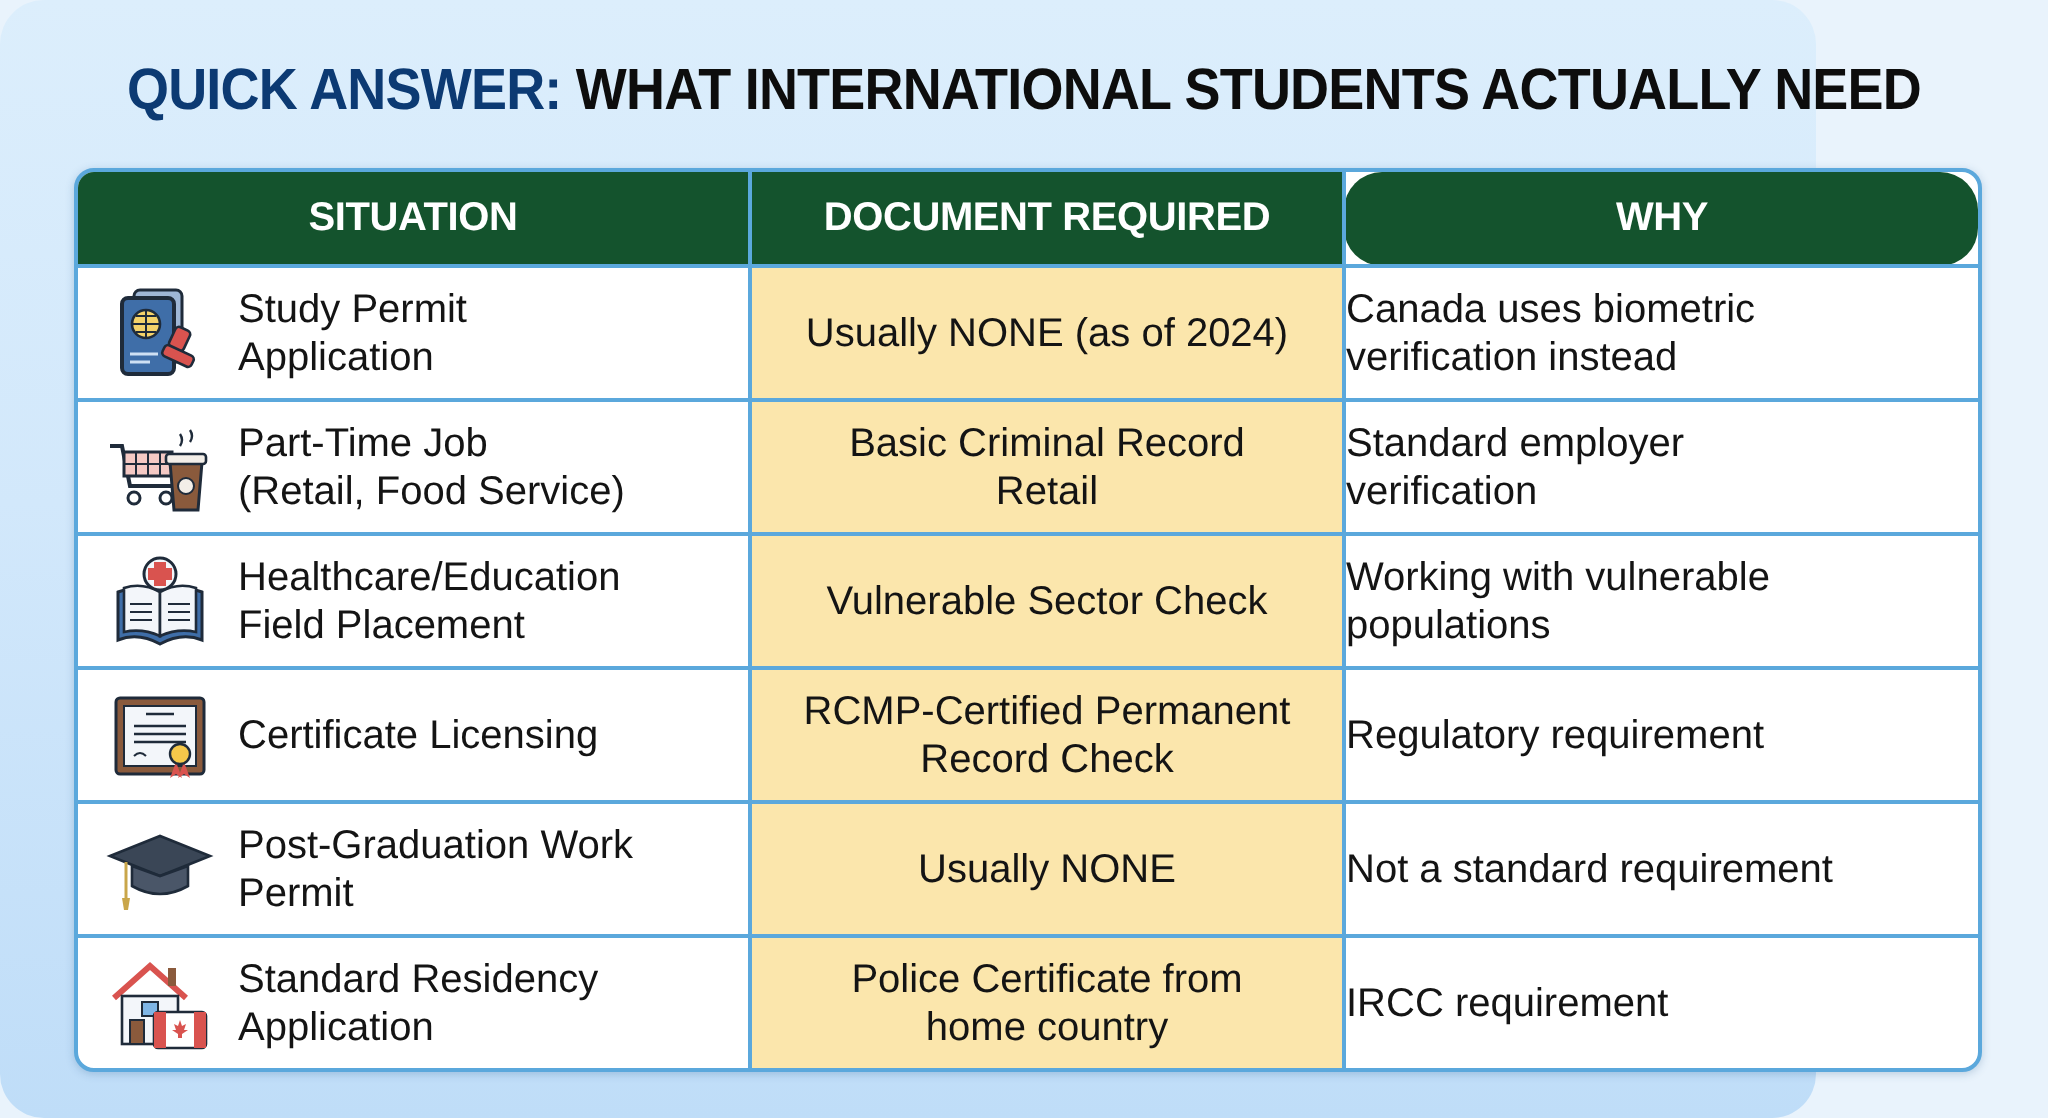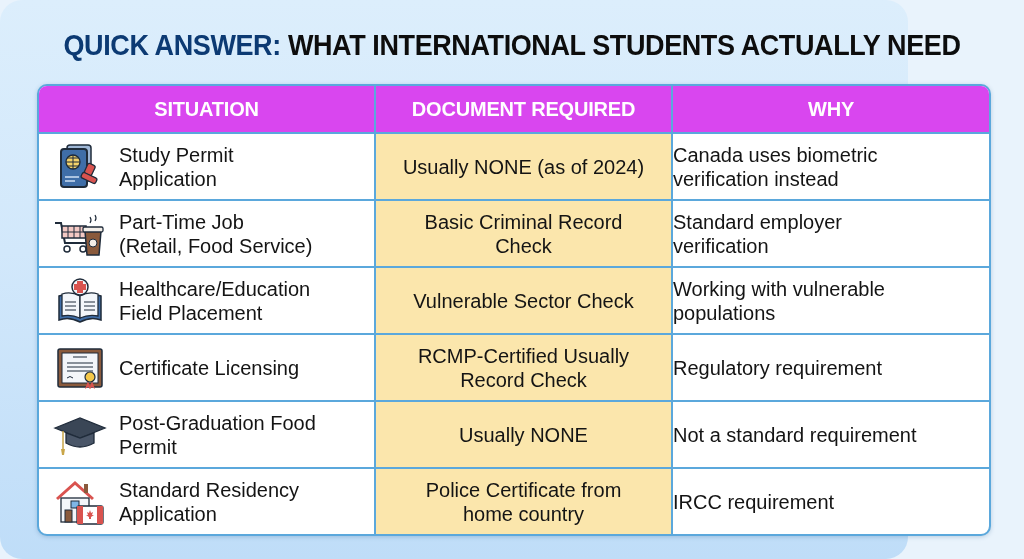--- a/index.html
+++ b/index.html
@@ -32,30 +32,30 @@
       overflow: hidden;
       background: #ffffff;
       box-shadow: 0 1px 4px rgba(40,90,140,0.25);
     }
     table {
       border-collapse: collapse;
       width: 100%; height: 100%;
       table-layout: fixed;
     }
     th {
-      background: #d946ef;
+      background: #14532d;
       color: #ffffff;
       font-size: 20px; font-weight: bold;
       height: 44px;
       border-right: 2px solid #5ba8dc;
       text-align: center;
       letter-spacing: -0.2px;
       margin-top: 28px;
     }
-    th:last-child { border-right: none; }
+    th:last-child { border-right: none; border-radius: 19px; }
     td {
       border-right: 2px solid #5ba8dc;
       border-top: 2px solid #5ba8dc;
       font-size: 20px;
       color: #141414;
       line-height: 24px;
       vertical-align: middle;
     }
     td:last-child { border-right: none; }
     td.sit { padding: 2px; }
@@ -141,21 +141,21 @@
                 </svg>
               </span>
               <div>
                 <span class="line">Part-Time Job</span>
                 <span class="line">(Retail, Food Service)</span>
               </div>
             </div>
           </td>
           <td class="doc">
             <span class="line">Basic Criminal Record</span>
-            <span class="line">Check</span>
+            <span class="line">Retail</span>
           </td>
           <td class="why">
             <span class="line">Standard employer</span>
             <span class="line">verification</span>
           </td>
         </tr>
 
         <tr>
           <td class="sit">
             <div class="sit-inner">
@@ -197,41 +197,41 @@
                   <path d="M39 38l3 8l-3-2l-3 2z" fill="#d9534f"></path>
                   <circle cx="37" cy="34" r="5" fill="#f5c84a" stroke="#1f2b3a" stroke-width="1.2"></circle>
                 </svg>
               </span>
               <div>
                 <span class="line">Certificate Licensing</span>
               </div>
             </div>
           </td>
           <td class="doc">
-            <span class="line">RCMP-Certified Usually</span>
+            <span class="line">RCMP-Certified Permanent</span>
             <span class="line">Record Check</span>
           </td>
           <td class="why">
             <span class="line">Regulatory requirement</span>
           </td>
         </tr>
 
         <tr>
           <td class="sit">
             <div class="sit-inner">
               <span class="icon">
                 <svg viewBox="0 0 54 50">
                   <path d="M2 18l25-10l25 10l-25 10z" fill="#3a4656" stroke="#1f2b3a" stroke-width="1.3"></path>
                   <path d="M13 23v10q14 8 28 0v-10l-14 5z" fill="#4a5668" stroke="#1f2b3a" stroke-width="1.3"></path>
                   <path d="M10 21v18" stroke="#c9a64a" stroke-width="1.5"></path>
                   <path d="M8 39h4l-1 6h-2z" fill="#c9a64a"></path>
                 </svg>
               </span>
               <div>
-                <span class="line">Post-Graduation Food</span>
+                <span class="line">Post-Graduation Work</span>
                 <span class="line">Permit</span>
               </div>
             </div>
           </td>
           <td class="doc">
             <span class="line">Usually NONE</span>
           </td>
           <td class="why">
             <span class="line">Not a standard requirement</span>
           </td>

